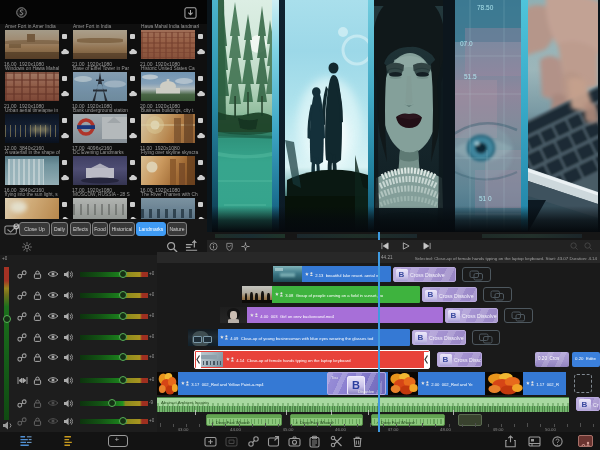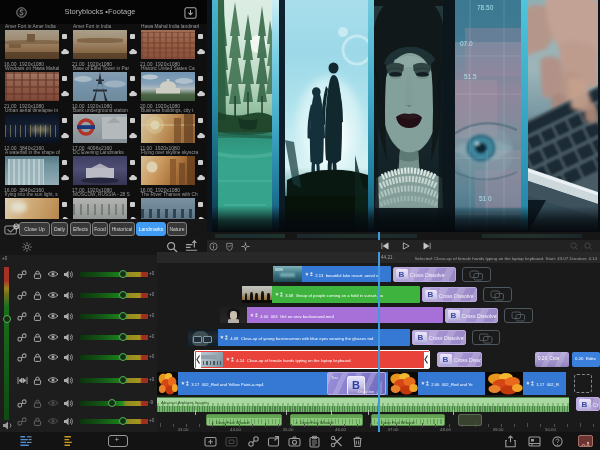--- a/index.html
+++ b/index.html
@@ -7,21 +7,20 @@
        font-family:"Liberation Sans", sans-serif;}
   .abs{position:absolute;}
   .txt{position:absolute;white-space:nowrap;overflow:hidden;}
 </style>
 </head>
 <body>
 <div id="app">
 
 <div class="abs" style="left:0;top:0;width:207px;height:255px;background:#101010;"></div>
 <div class="abs" style="left:0;top:0;width:207px;height:24px;background:#050505;"></div>
-<div class="txt" style="left:0;top:7px;width:200px;text-align:center;font-size:7.5px;color:#b4b4b4;">Storyblocks •Footage</div>
 <svg class="abs" style="left:16px;top:6.5px;" width="11" height="11" viewBox="0 0 15 15">
  <circle cx="7.5" cy="7.5" r="6.5" fill="#161616" stroke="#a8a8a8" stroke-width="1.1"></circle>
  <path d="M9.8 4.6 C9 3.8 6.2 3.6 5.9 5.3 C5.6 7 9.4 7.2 9.2 9.2 C9 11.2 5.8 11 5 10" stroke="#b8b8b8" stroke-width="1.1" fill="none"></path>
 </svg>
 <svg class="abs" style="left:184px;top:6.5px;" width="13" height="12" viewBox="0 0 15 14">
  <rect x="1" y="1" width="13" height="12" rx="2" fill="none" stroke="#a8a8a8" stroke-width="1.2"></rect>
  <path d="M7.5 3.5 v5 M5 6.5 l2.5 2.5 2.5 -2.5" stroke="#a8a8a8" stroke-width="1.2" fill="none"></path>
 </svg>
 
 <div class="txt" style="left:5px;top:24px;width:58px;font-size:4.8px;color:#a8a8a8;">Amer Fort in Amer India</div>

